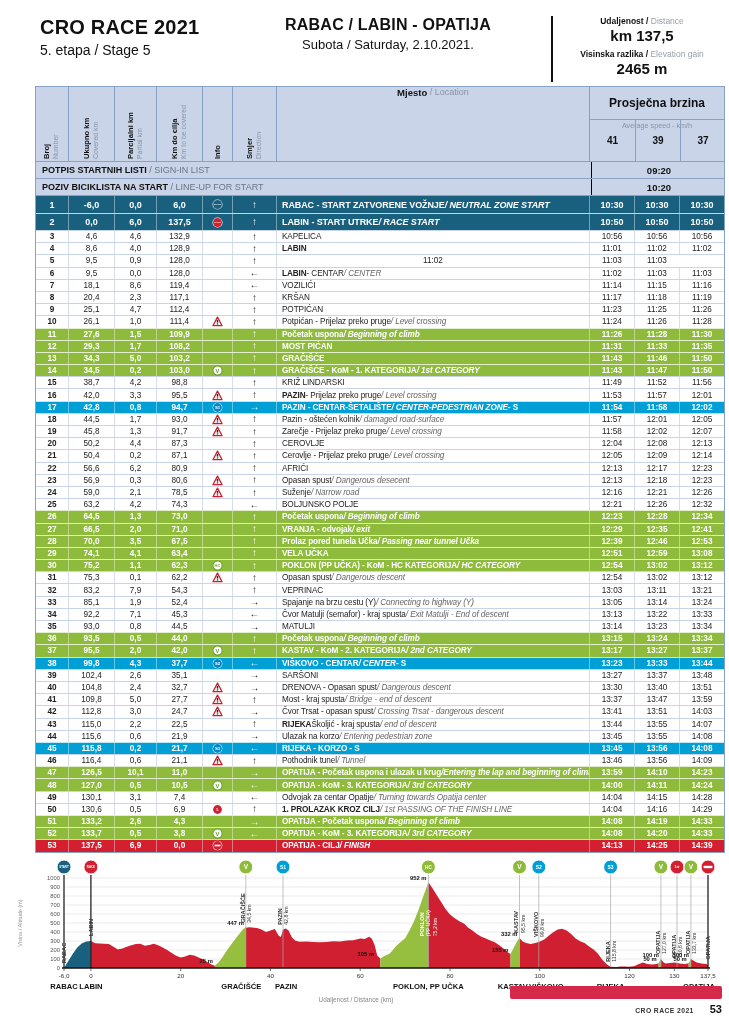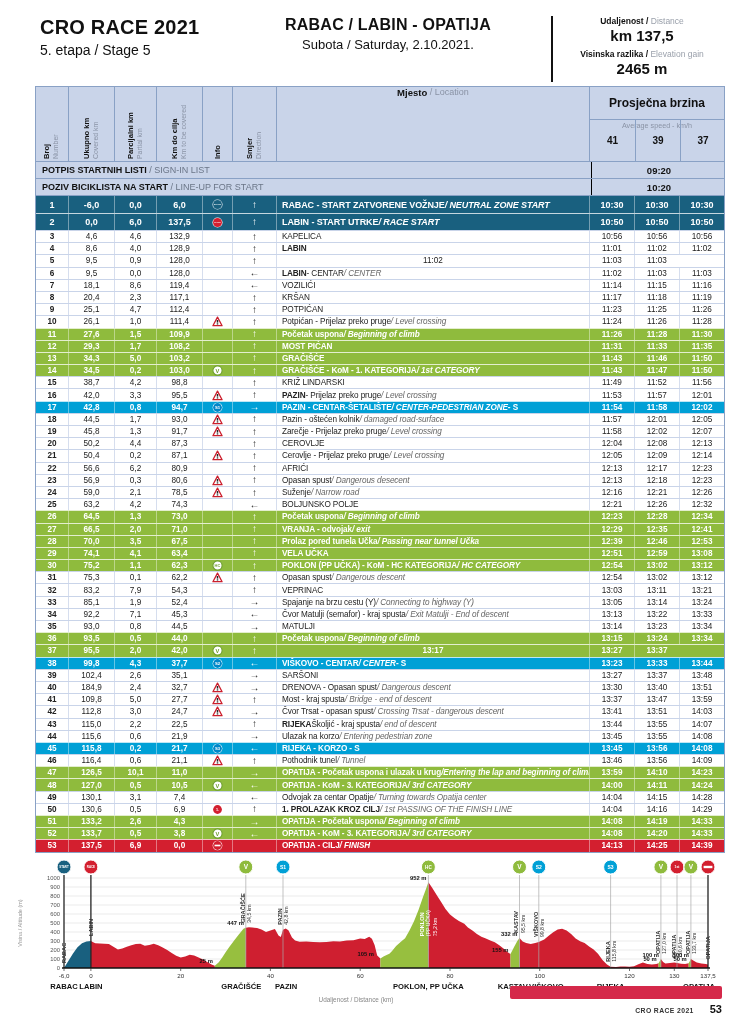--- a/index.html
+++ b/index.html
@@ -908,20 +908,24 @@
     <div class="c">42,0</div>
     <div class="c">
             <svg width="11" height="11" viewBox="0 0 12 12">
               <circle cx="6" cy="6" r="5" fill="#fff" stroke="#6f9f2f" stroke-width="1.2"></circle>
               <text x="6" y="8.2" text-anchor="middle" font-size="6.2" font-weight="bold" fill="#6f9f2f">V</text>
             </svg>
           </div>
     <div class="c">
             <span class="arr">↑</span>
           </div>
+    <div class="c loc">
+            <span class="sb">KASTAV - KoM - 2. KATEGORIJA </span>
+            <span class="si">/ 2nd CATEGORY</span>
+          </div>
     <div class="c">13:17</div>
     <div class="c">13:27</div>
     <div class="c">13:37</div>
   </div>
         <div class="row cyan ">
     <div class="c">
             <b>38</b>
           </div>
     <div class="c">99,8</div>
     <div class="c">4,3</div>
@@ -960,21 +964,21 @@
             <span class="sr">SARŠONI</span>
           </div>
     <div class="c">13:27</div>
     <div class="c">13:37</div>
     <div class="c">13:48</div>
   </div>
         <div class="row  ">
     <div class="c">
             <b>40</b>
           </div>
-    <div class="c">184,9</div>
+    <div class="c">104,8</div>
     <div class="c">2,4</div>
     <div class="c">32,7</div>
     <div class="c">
             <svg width="11" height="11" viewBox="0 0 12 12">
               <path d="M6 1.2 L11 10.6 H1 Z" fill="#fff" stroke="#cc1f2d" stroke-width="1.4" stroke-linejoin="round"></path>
               <rect x="5.2" y="4.4" width="1.6" height="2.8" fill="#222"></rect>
               <rect x="5.2" y="8" width="1.6" height="1.3" fill="#222"></rect>
             </svg>
           </div>
     <div class="c">

